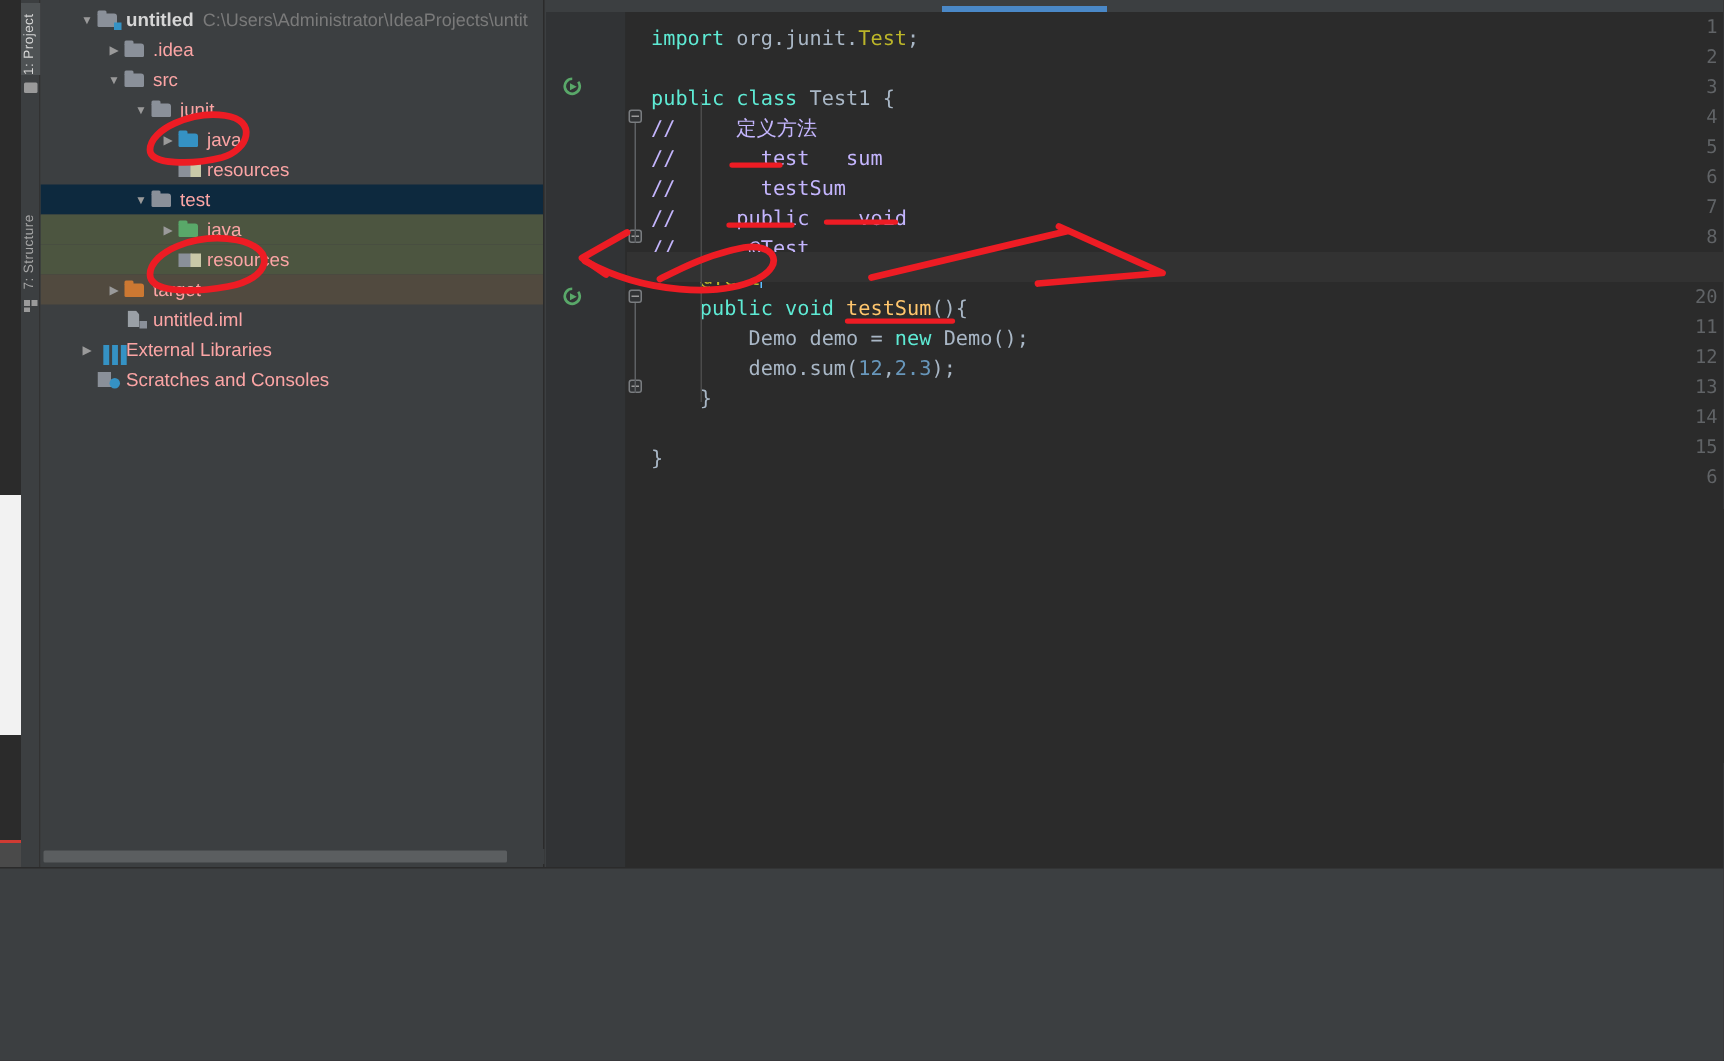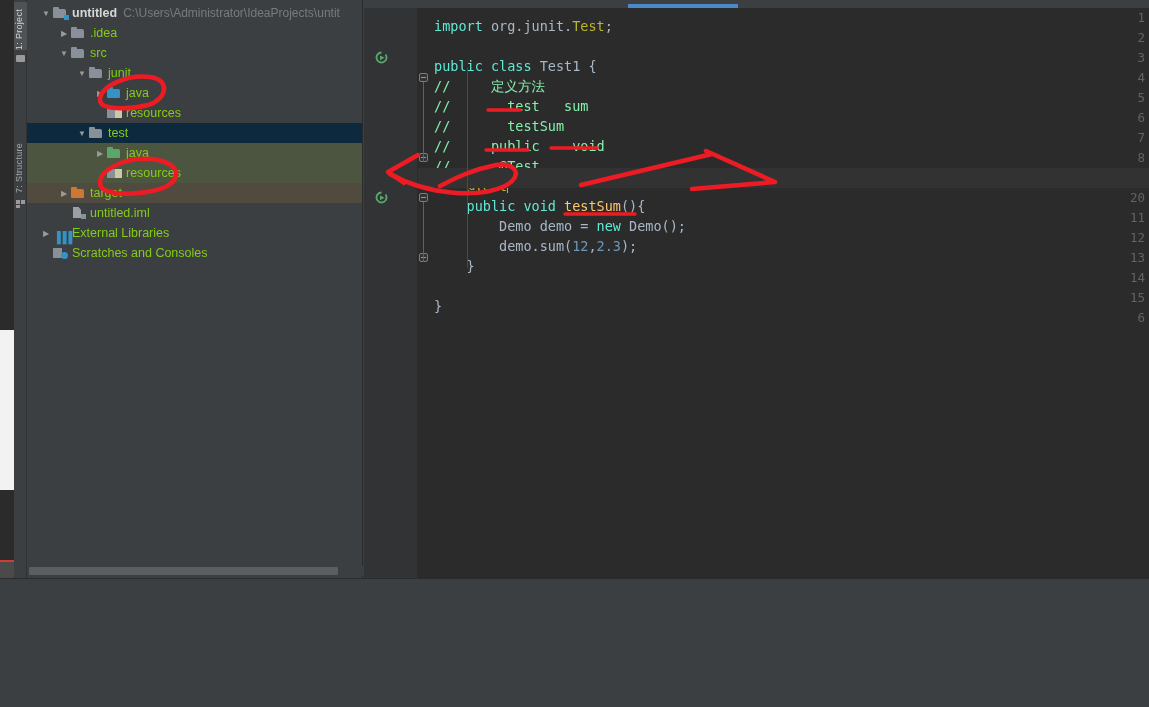--- a/index.html
+++ b/index.html
@@ -37,21 +37,21 @@
   
   .project-pane {
     position: absolute; left: 27px; top: 0; width: 336px; height: 578px;
     background: #3c3f41; border-right: 1px solid #2b2b2b;
     overflow: hidden;
   }
   .tree { position: relative; padding-top: 3px; }
   .trow {
     position: relative; height: 20px; line-height: 20px;
     white-space: nowrap; font-size: 12.5px; color: #bbbbbb;
-    padding-left: 4px;
+    padding-left: 16px;
   }
   .trow.sel     { background: #0d293e; }
   .trow.testsrc { background: #4c5540; }
   .trow.excl    { background: #514a3f; }
 
   .tw { display: inline-block; width: 14px; text-align: center;
         color: #9a9a9a; font-size: 8px; vertical-align: middle; }
   .arrow-r::before { content: "\25B6"; }
   .arrow-d::before { content: "\25BC"; }
 
@@ -87,21 +87,21 @@
                     background:#9aa0a6; clip-path: polygon(0 0,70% 0,100% 25%,100% 100%,0 100%); }
   .ic.iml .badge { position:absolute; right:0; bottom:0; width:5px; height:5px; background:#8a9099; }
   .ic.lib { display:inline-block; }
   .ic.lib::before { content:"\2590\2590\2590"; color:#3592c4; font-size:11px;
                     letter-spacing:-2px; position:absolute; left:0; top:0; }
   .ic.scratch::before { content:""; position:absolute; left:0; top:1px; width:9px; height:10px;
                         background:#8a9099; clip-path: polygon(0 0,100% 0,100% 100%,0 100%); }
   .ic.scratch::after  { content:""; position:absolute; right:0px; bottom:0px; width:7px; height:7px;
                         border-radius:50%; background:#3592c4; }
 
-  .tname { color:#84cc16; }
+  .tname { color:#fca5a5; }
   .tname.bold { font-weight:bold; color:#d6d6d6; }
   .tpath { color:#7a7a7a; margin-left:6px; font-size:12px; }
 
   .hscroll-track { position:absolute; left:27px; top:566px; width:336px; height:10px; background:#3c3f41; }
   .hscroll-thumb { position:absolute; left:2px; top:1px; width:309px; height:8px; background:#5b5e60; border-radius:1px; }
 
   
   .editor { position:absolute; left:364px; top:0; width:785px; height:578px; background:#2b2b2b; }
   .tabstrip { position:absolute; left:0; top:0; width:785px; height:8px; background:#3c3f41; }
   .tab-underline { position:absolute; left:264px; top:4px; width:110px; height:4px; background:#4a88c7; }
@@ -120,21 +120,21 @@
   .foldline { position:absolute; left:59px; width:1px; background:#5e6164; }
 
   .code { position:absolute; left:70px; top:8px; right:0; font-family:"DejaVu Sans Mono", monospace;
           font-size:13.5px; white-space:pre; }
   .cl { position:absolute; left:0; height:20px; line-height:20px; }
   .curline { position:absolute; left:54px; top:0; width:1095px; height:20px; background:#323232; }
   .kw   { color:#5eead4; }
   .ann  { color:#bbb529; }
   .id   { color:#a9b7c6; }
   .num  { color:#6897bb; }
-  .cm   { color:#86efac; }
+  .cm   { color:#c4b5fd; }
   .mth  { color:#ffc66d; }
   .caret { display:inline-block; width:1px; height:14px; background:#5fbfff; vertical-align:-2px; }
 
   
   .annot { position:absolute; left:0; top:0; width:1149px; height:707px; pointer-events:none; }
 
   
   .runpane { position:absolute; left:0; top:578px; width:1149px; height:129px; background:#3c3f41;
              border-top:1px solid #2b2b2b; }
 </style>

